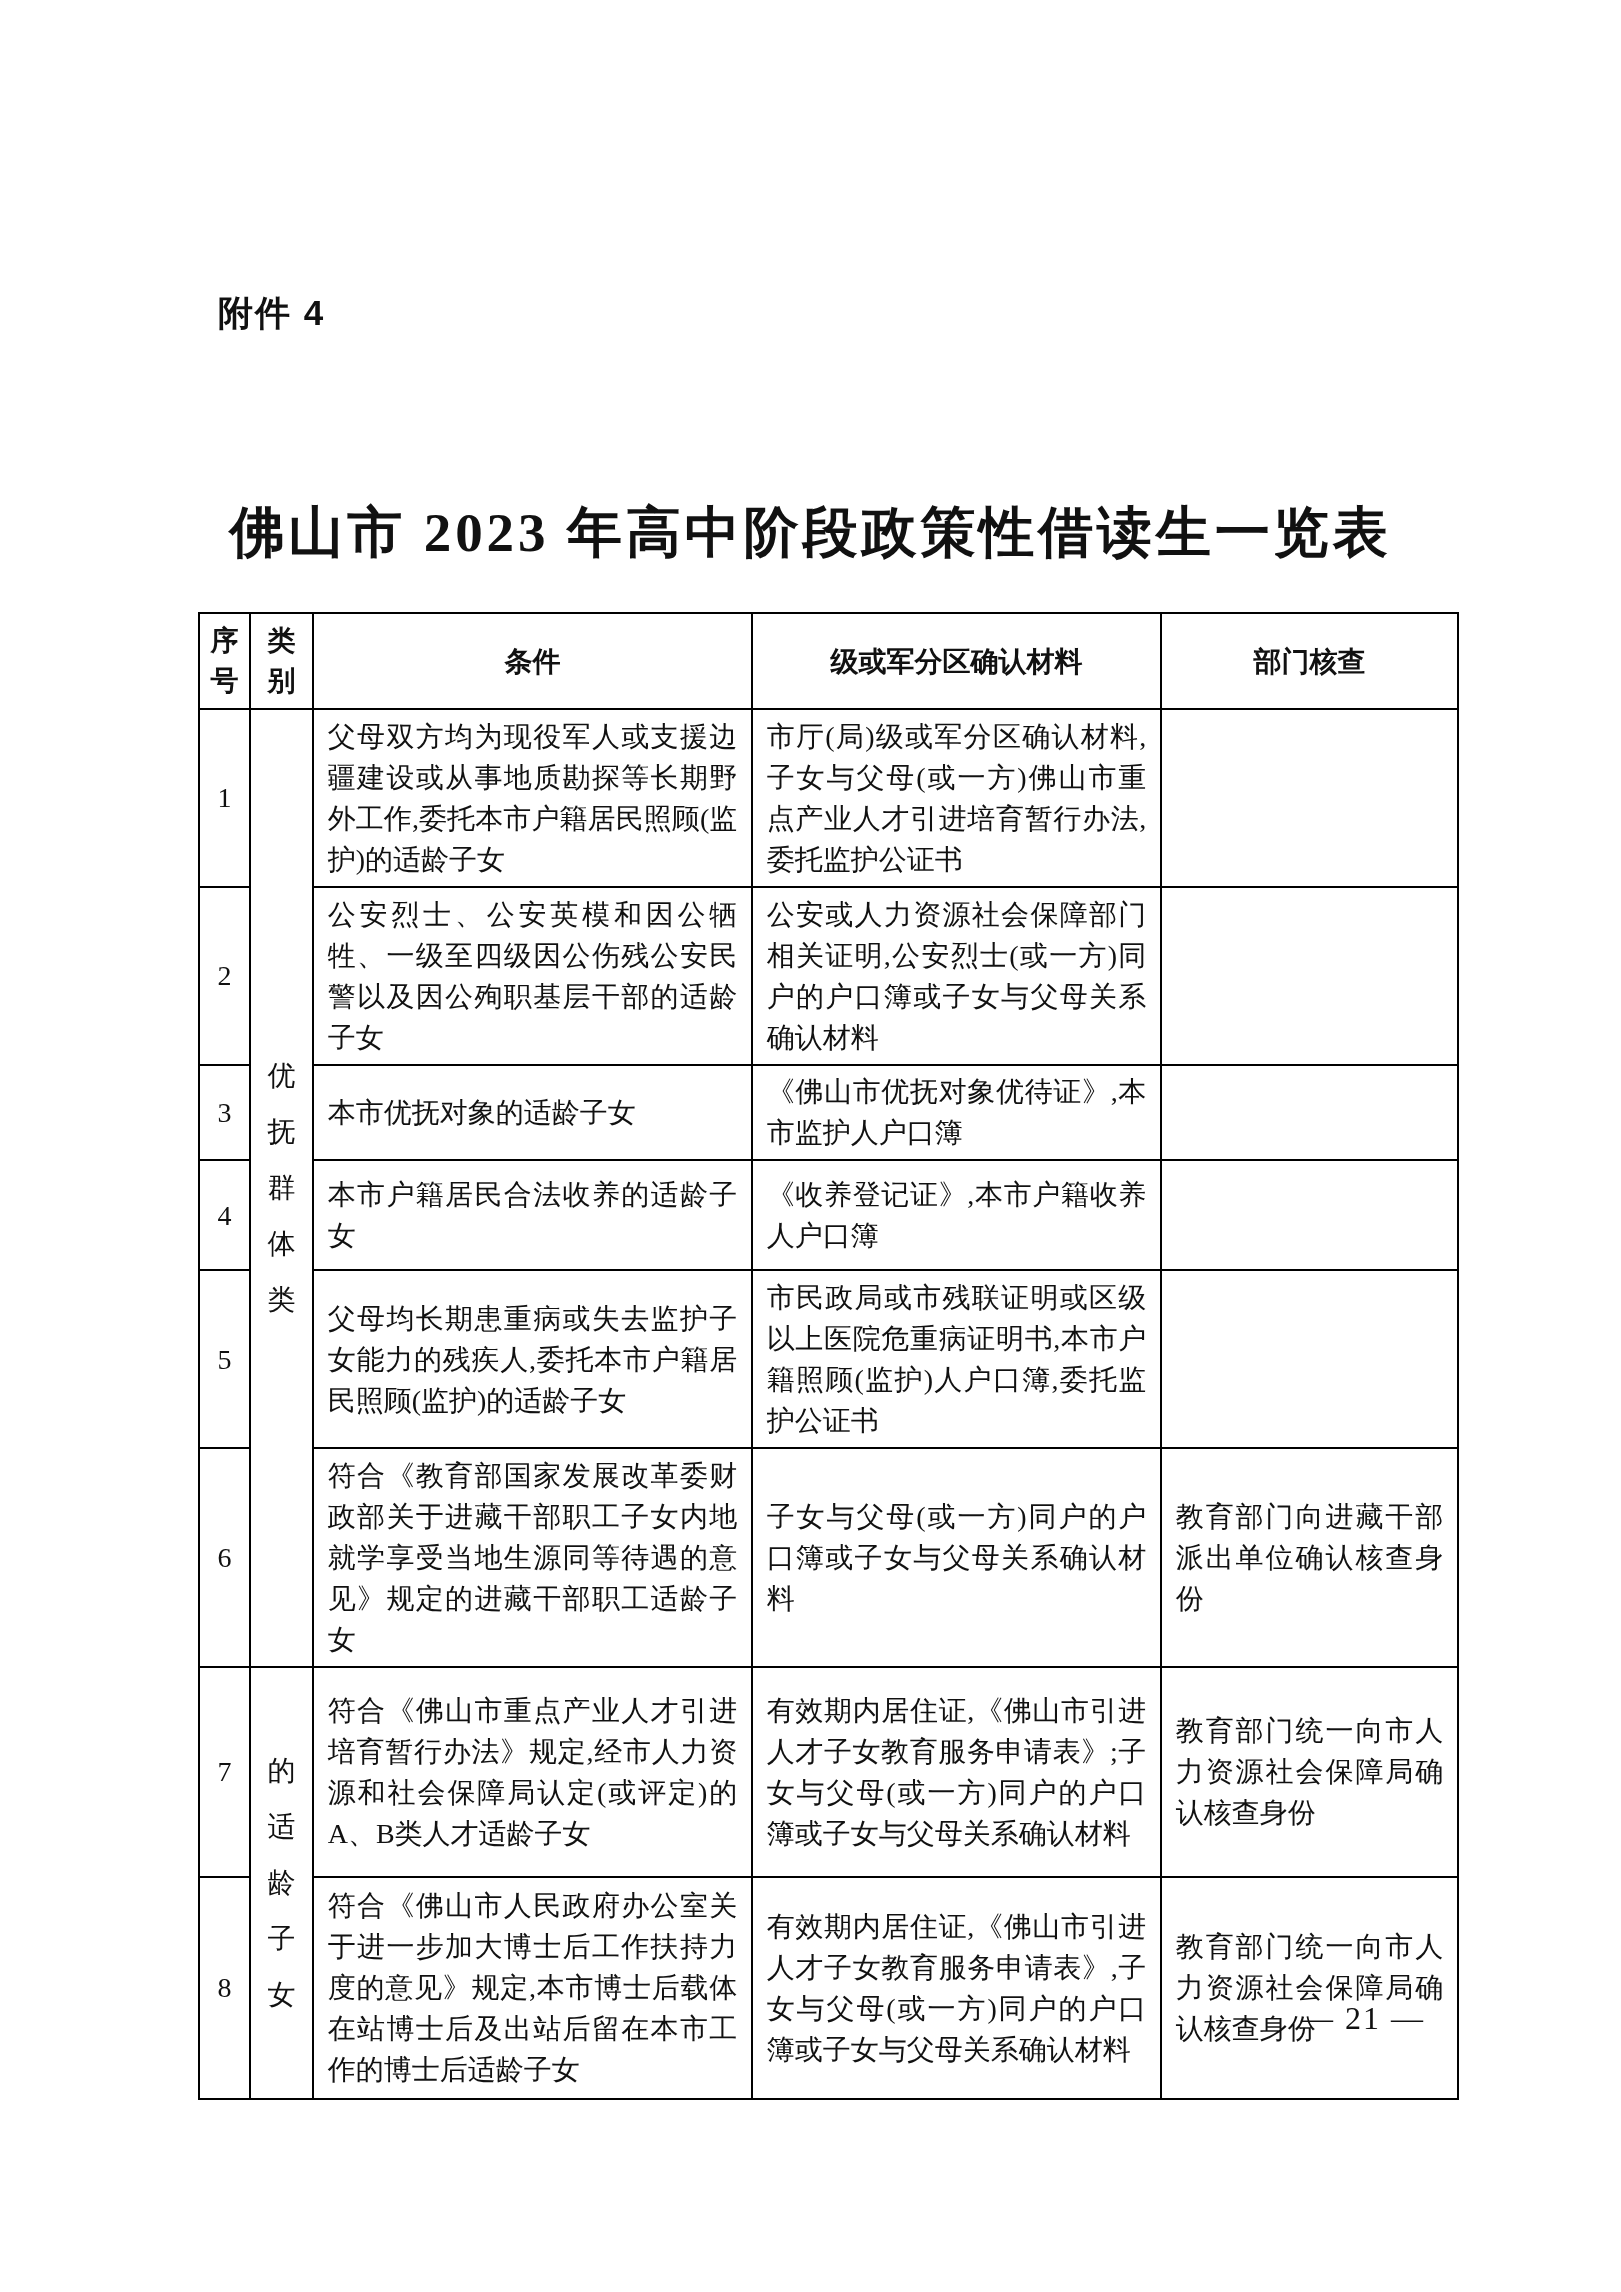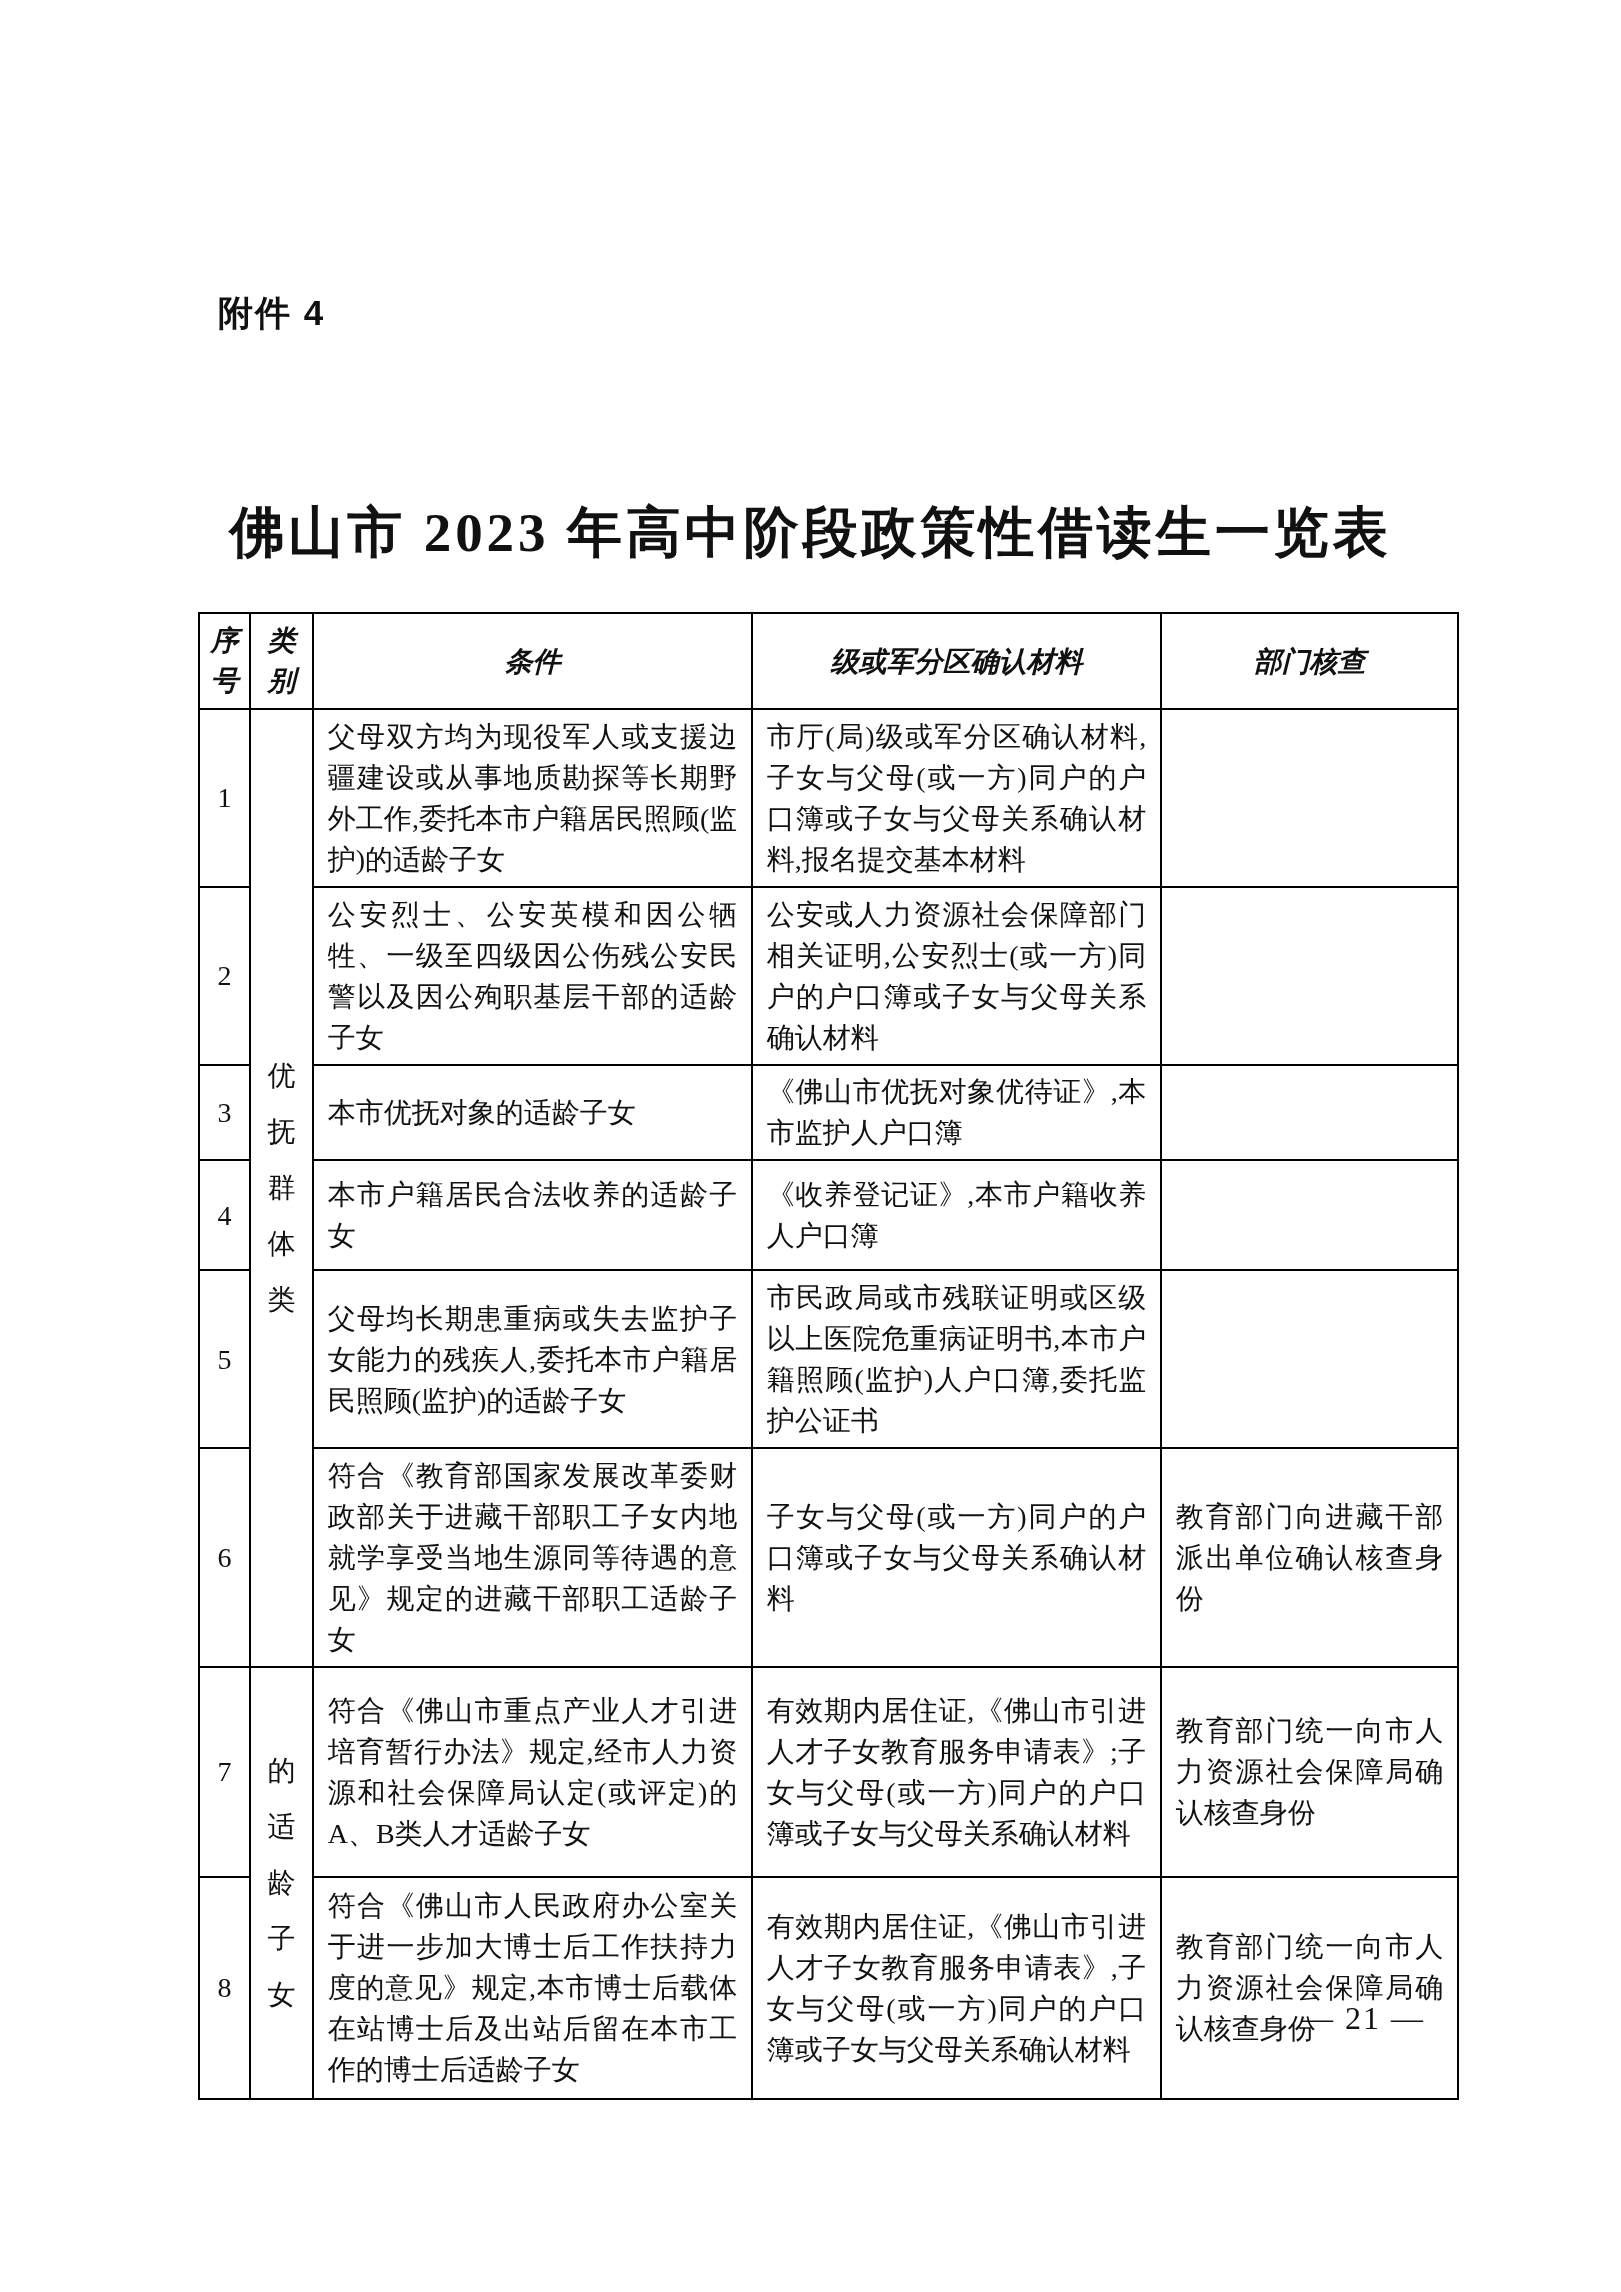--- a/index.html
+++ b/index.html
@@ -39,21 +39,21 @@
     border-collapse: collapse;
     table-layout: fixed;
   }
   .policy-table th, .policy-table td {
     border: 2px solid #000;
     font-size: 28px;
     line-height: 41px;
     vertical-align: middle;
     overflow: hidden;
   }
-  .policy-table thead tr { height: 96px; font-style: italic; }
+  .policy-table thead tr { height: 96px; }
   .policy-table th {
     font-weight: 700;
     text-align: center;
     padding: 3.9px 3.9px;
     font-family: "Liberation Sans", "DejaVu Sans", sans-serif;
     font-size: 28px;
   }
   .col-seq  { width: 51px; }
   .col-cat  { width: 63px; }
   .col-cond { width: 439px; }
@@ -121,21 +121,21 @@
       <th>条件</th>
       <th>级或军分区确认材料</th>
       <th>部门核查</th>
     </tr>
   </thead>
   <tbody>
     <tr>
       <td class="c-seq">1</td>
       <td class="c-cat" rowspan="6"><span class="vert-label">优抚群体类</span></td>
       <td class="c-cond">父母双方均为现役军人或支援边疆建设或从事地质勘探等长期野外工作,委托本市户籍居民照顾(监护)的适龄子女</td>
-      <td class="c-mat">市厅(局)级或军分区确认材料,子女与父母(或一方)同户的户口簿或子女与父母关系确认材料,报名提交基本材料</td>
+      <td class="c-mat">市厅(局)级或军分区确认材料,子女与父母(或一方)佛山市重点产业人才引进培育暂行办法,委托监护公证书</td>
       <td class="c-ver"></td>
     </tr>
     <tr>
       <td class="c-seq">2</td>
       <td class="c-cond">公安烈士、公安英模和因公牺牲、一级至四级因公伤残公安民警以及因公殉职基层干部的适龄子女</td>
       <td class="c-mat">公安或人力资源社会保障部门相关证明,公安烈士(或一方)同户的户口簿或子女与父母关系确认材料</td>
       <td class="c-ver"></td>
     </tr>
     <tr>
       <td class="c-seq">3</td>

